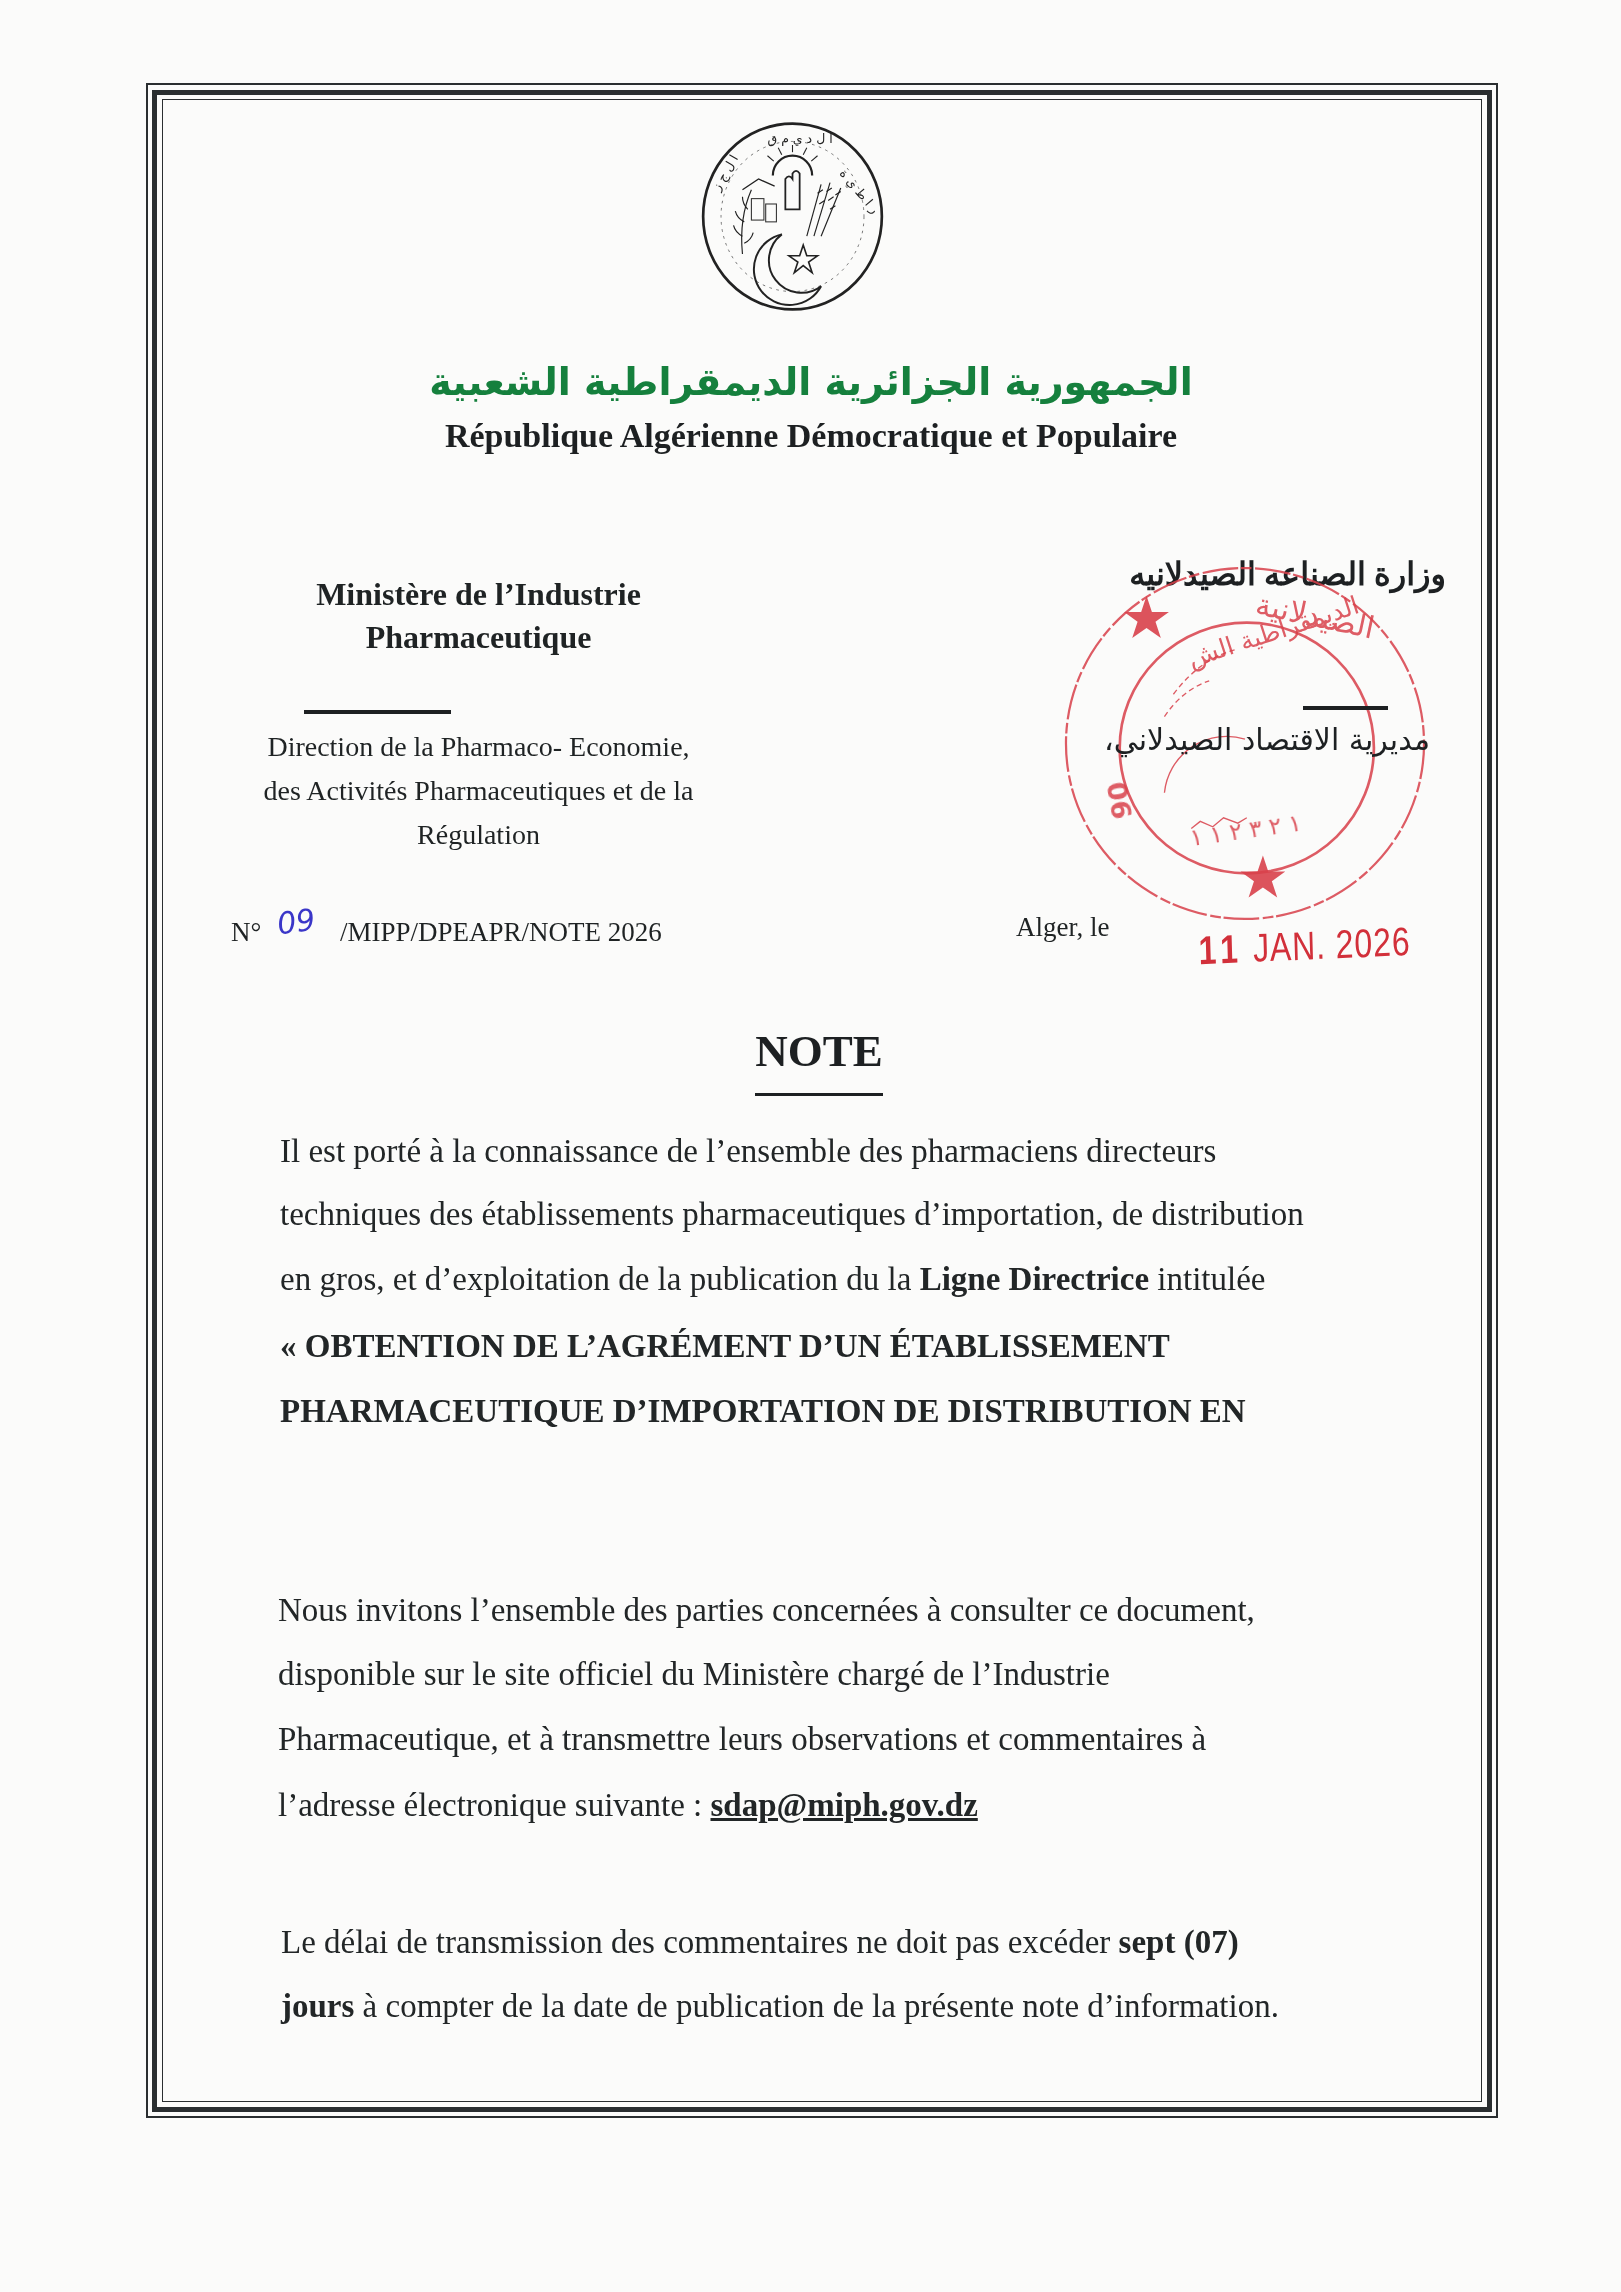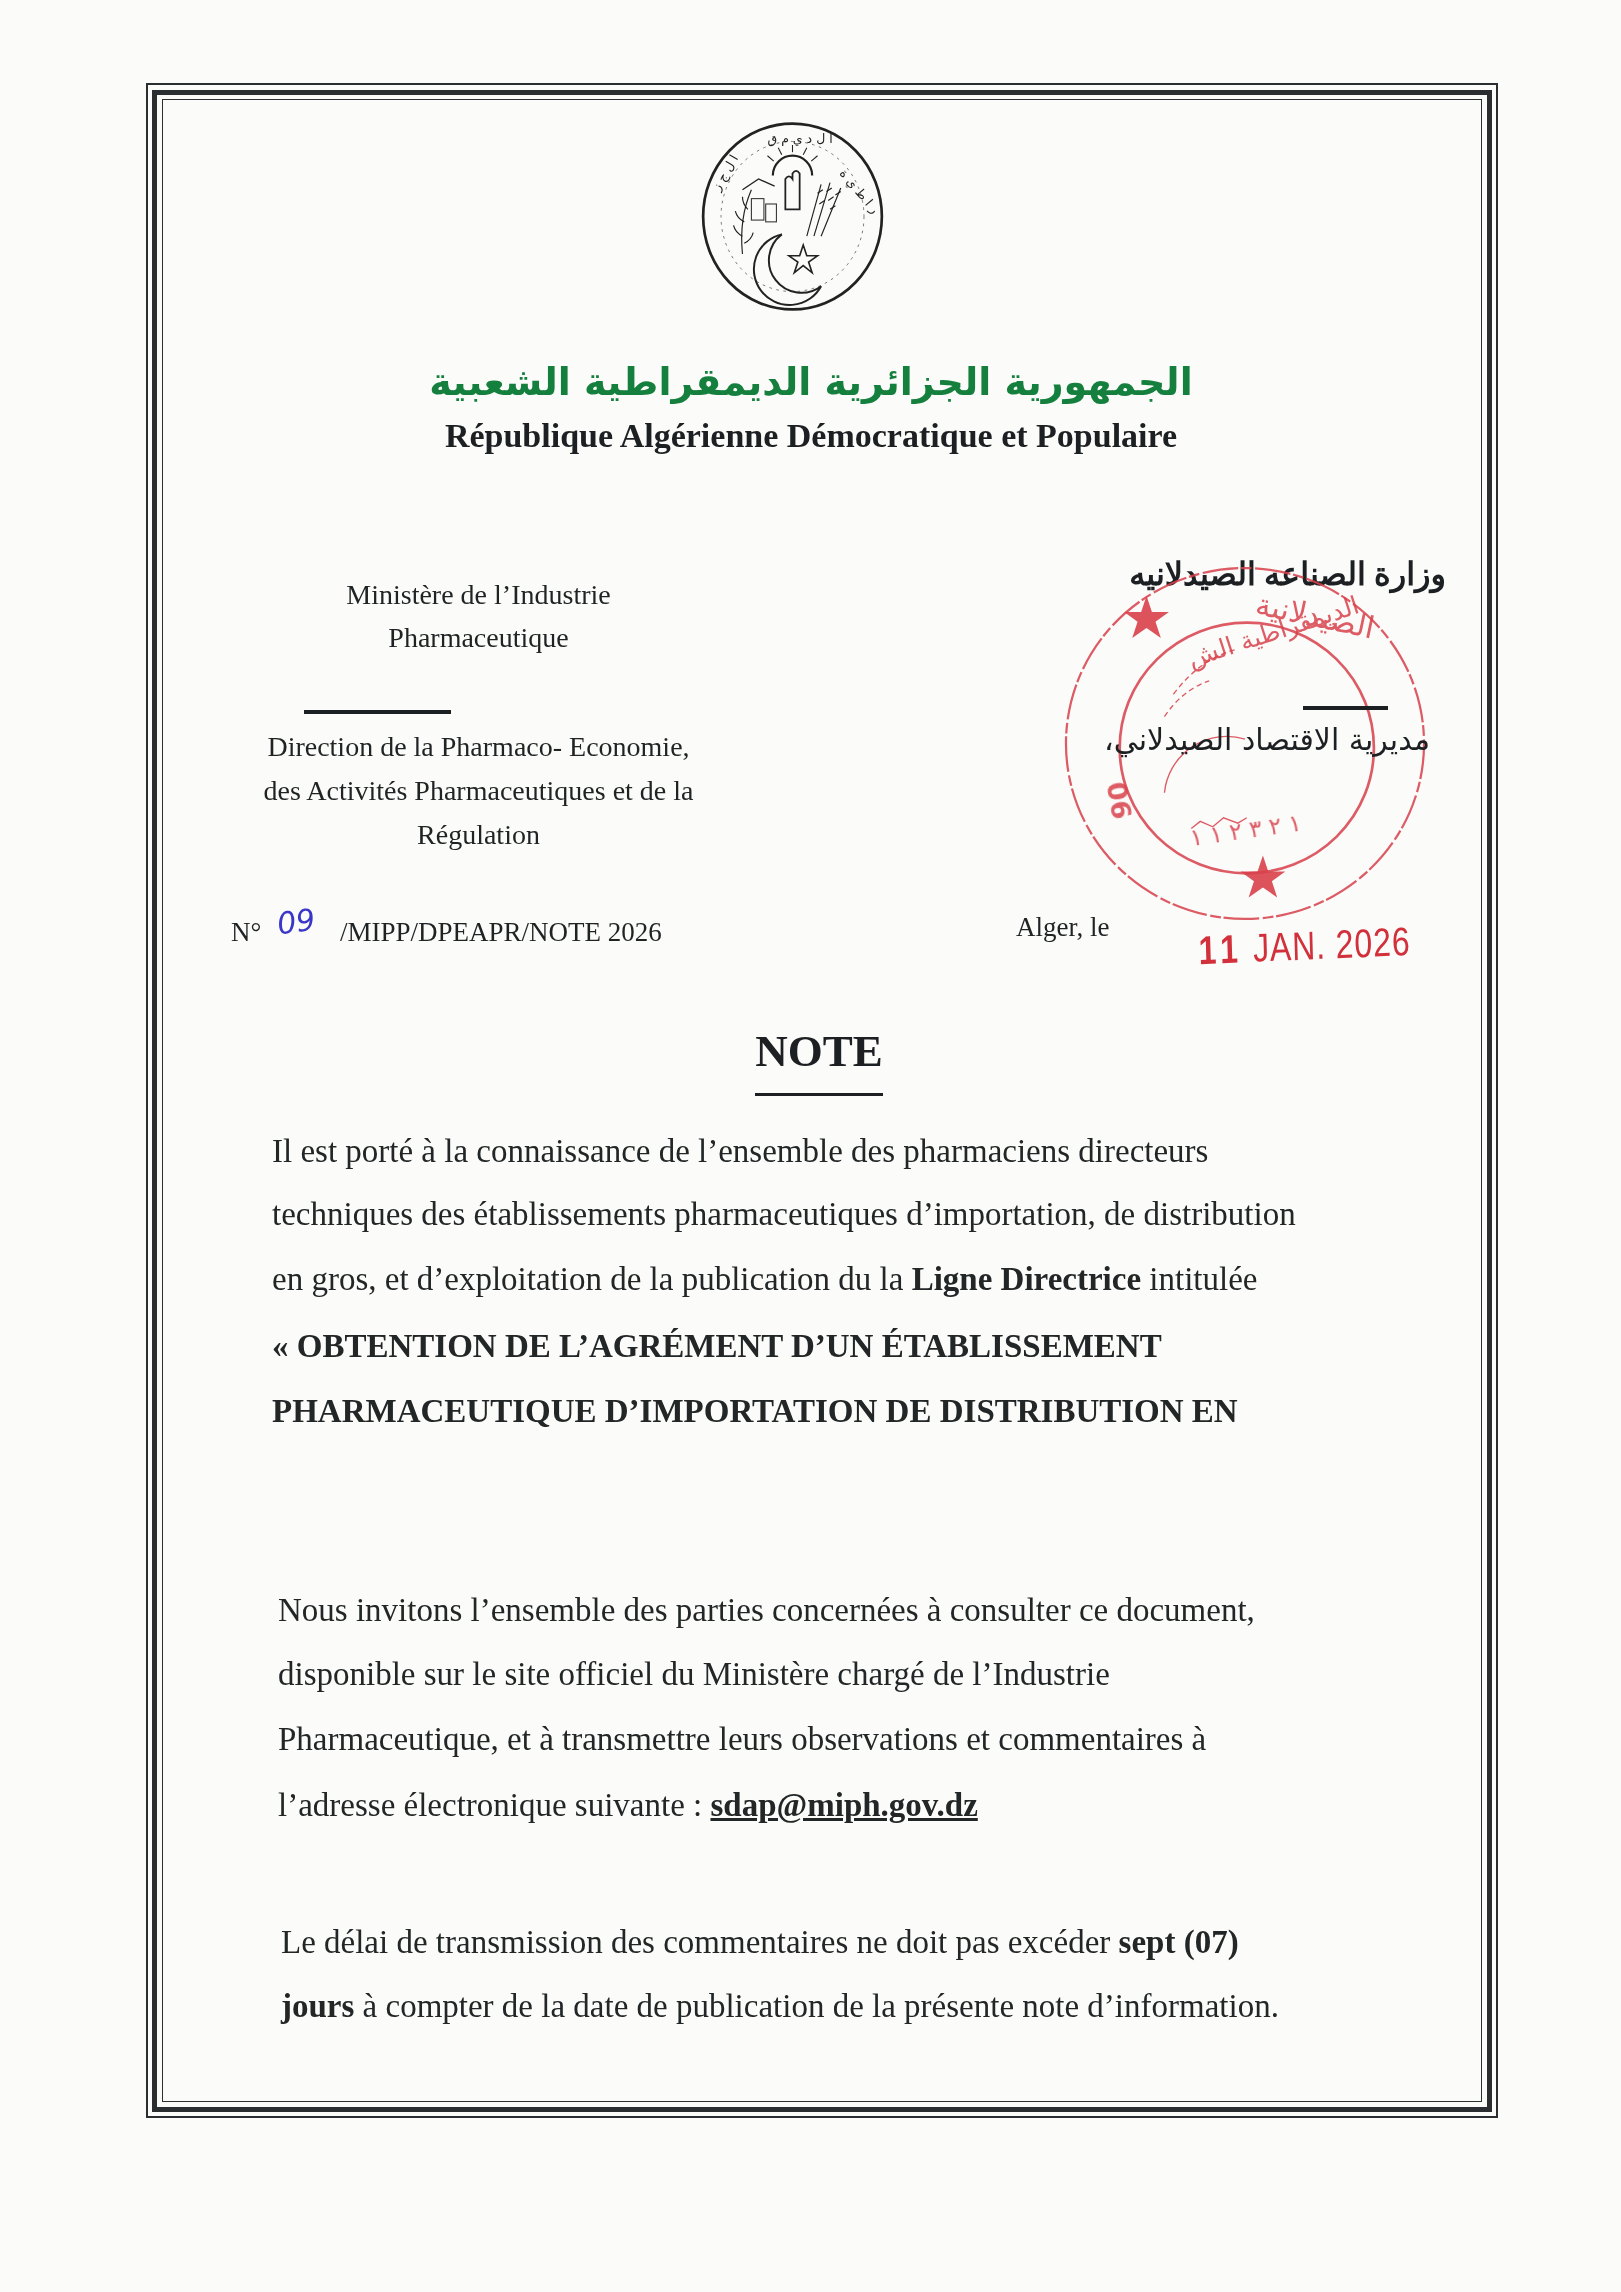--- a/index.html
+++ b/index.html
@@ -20,21 +20,21 @@
 
   .emblem { left: 696px; top: 120px; width: 193px; height: 193px; }
 
   .ar-title { left: 269px; width: 1084px; top: 360px; text-align: center;
     font-family: "DejaVu Sans", sans-serif; font-size: 38px; font-weight: bold;
     direction: rtl; color: #15803d; letter-spacing: 0.9px; }
   .fr-title { left: 269px; width: 1084px; top: 417px; text-align: center;
     font-size: 34px; font-weight: bold; color: #1d2022; }
 
   .left-block { left: 210px; width: 537px; text-align: center; }
-  .ministry { top: 573px; font-size: 28px; font-weight: normal; line-height: 43px; }
+  .ministry { top: 573px; font-size: 32px; font-weight: bold; line-height: 43px; }
   .rule-left { left: 304px; top: 710px; width: 147px; height: 3.6px; background: #1d2022; }
   .direction { top: 725px; font-size: 28px; line-height: 44px; left: 210px; width: 537px; }
   .ref-line { left: 231px; top: 913px; font-size: 27px; white-space: nowrap; }
   .ref-line .hand { color: #3a36c8; font-family: "DejaVu Sans", sans-serif; font-style: italic;
     font-size: 30px; display: inline-block; transform: translateY(-9px) rotate(-8deg); margin: 0 18px 0 9px; }
 
   .ar-ministry { right: 176px; top: 555px; font-family: Liberation Serif, serif;
     font-size: 32px; font-weight: bold; direction: rtl; color: #1d2022; white-space: nowrap; }
 
   .stamp { left: 1057px; top: 560px; width: 376px; height: 367px; }
@@ -46,21 +46,21 @@
   .alger { left: 1016px; top: 912px; font-size: 27px; }
   .date-stamp { left: 1198px; top: 928px; font-family: "Liberation Sans", "DejaVu Sans", sans-serif;
     font-size: 32px; color: #d2303a; transform: scaleY(1.25) rotate(-2deg); transform-origin: left top;
     letter-spacing: 0.9px; white-space: nowrap; }
   .date-stamp .d { font-weight: bold; letter-spacing: 5.4px; }
 
   .note-title { left: 716px; width: 206px; top: 1025px; text-align: center; font-size: 45px;
     font-weight: bold; color: #1d2022; }
   .note-title span { border-bottom: 3.6px solid #1d2022; padding-bottom: 17px; }
 
-  .para { left: 272px; width: 1200px; font-size: 33px; color: #222627; }
+  .para { left: 280px; width: 1200px; font-size: 33px; color: #222627; }
   .line { position: absolute; left: 0; white-space: nowrap; }
   .b { font-weight: bold; }
   .email { font-weight: bold; text-decoration: underline; text-decoration-thickness: 2.7px; }
 </style>
 </head>
 <body>
 
 <div class="abs frame-outer"></div>
 <div class="abs frame-mid"></div>
 <div class="abs frame-inner"></div>

